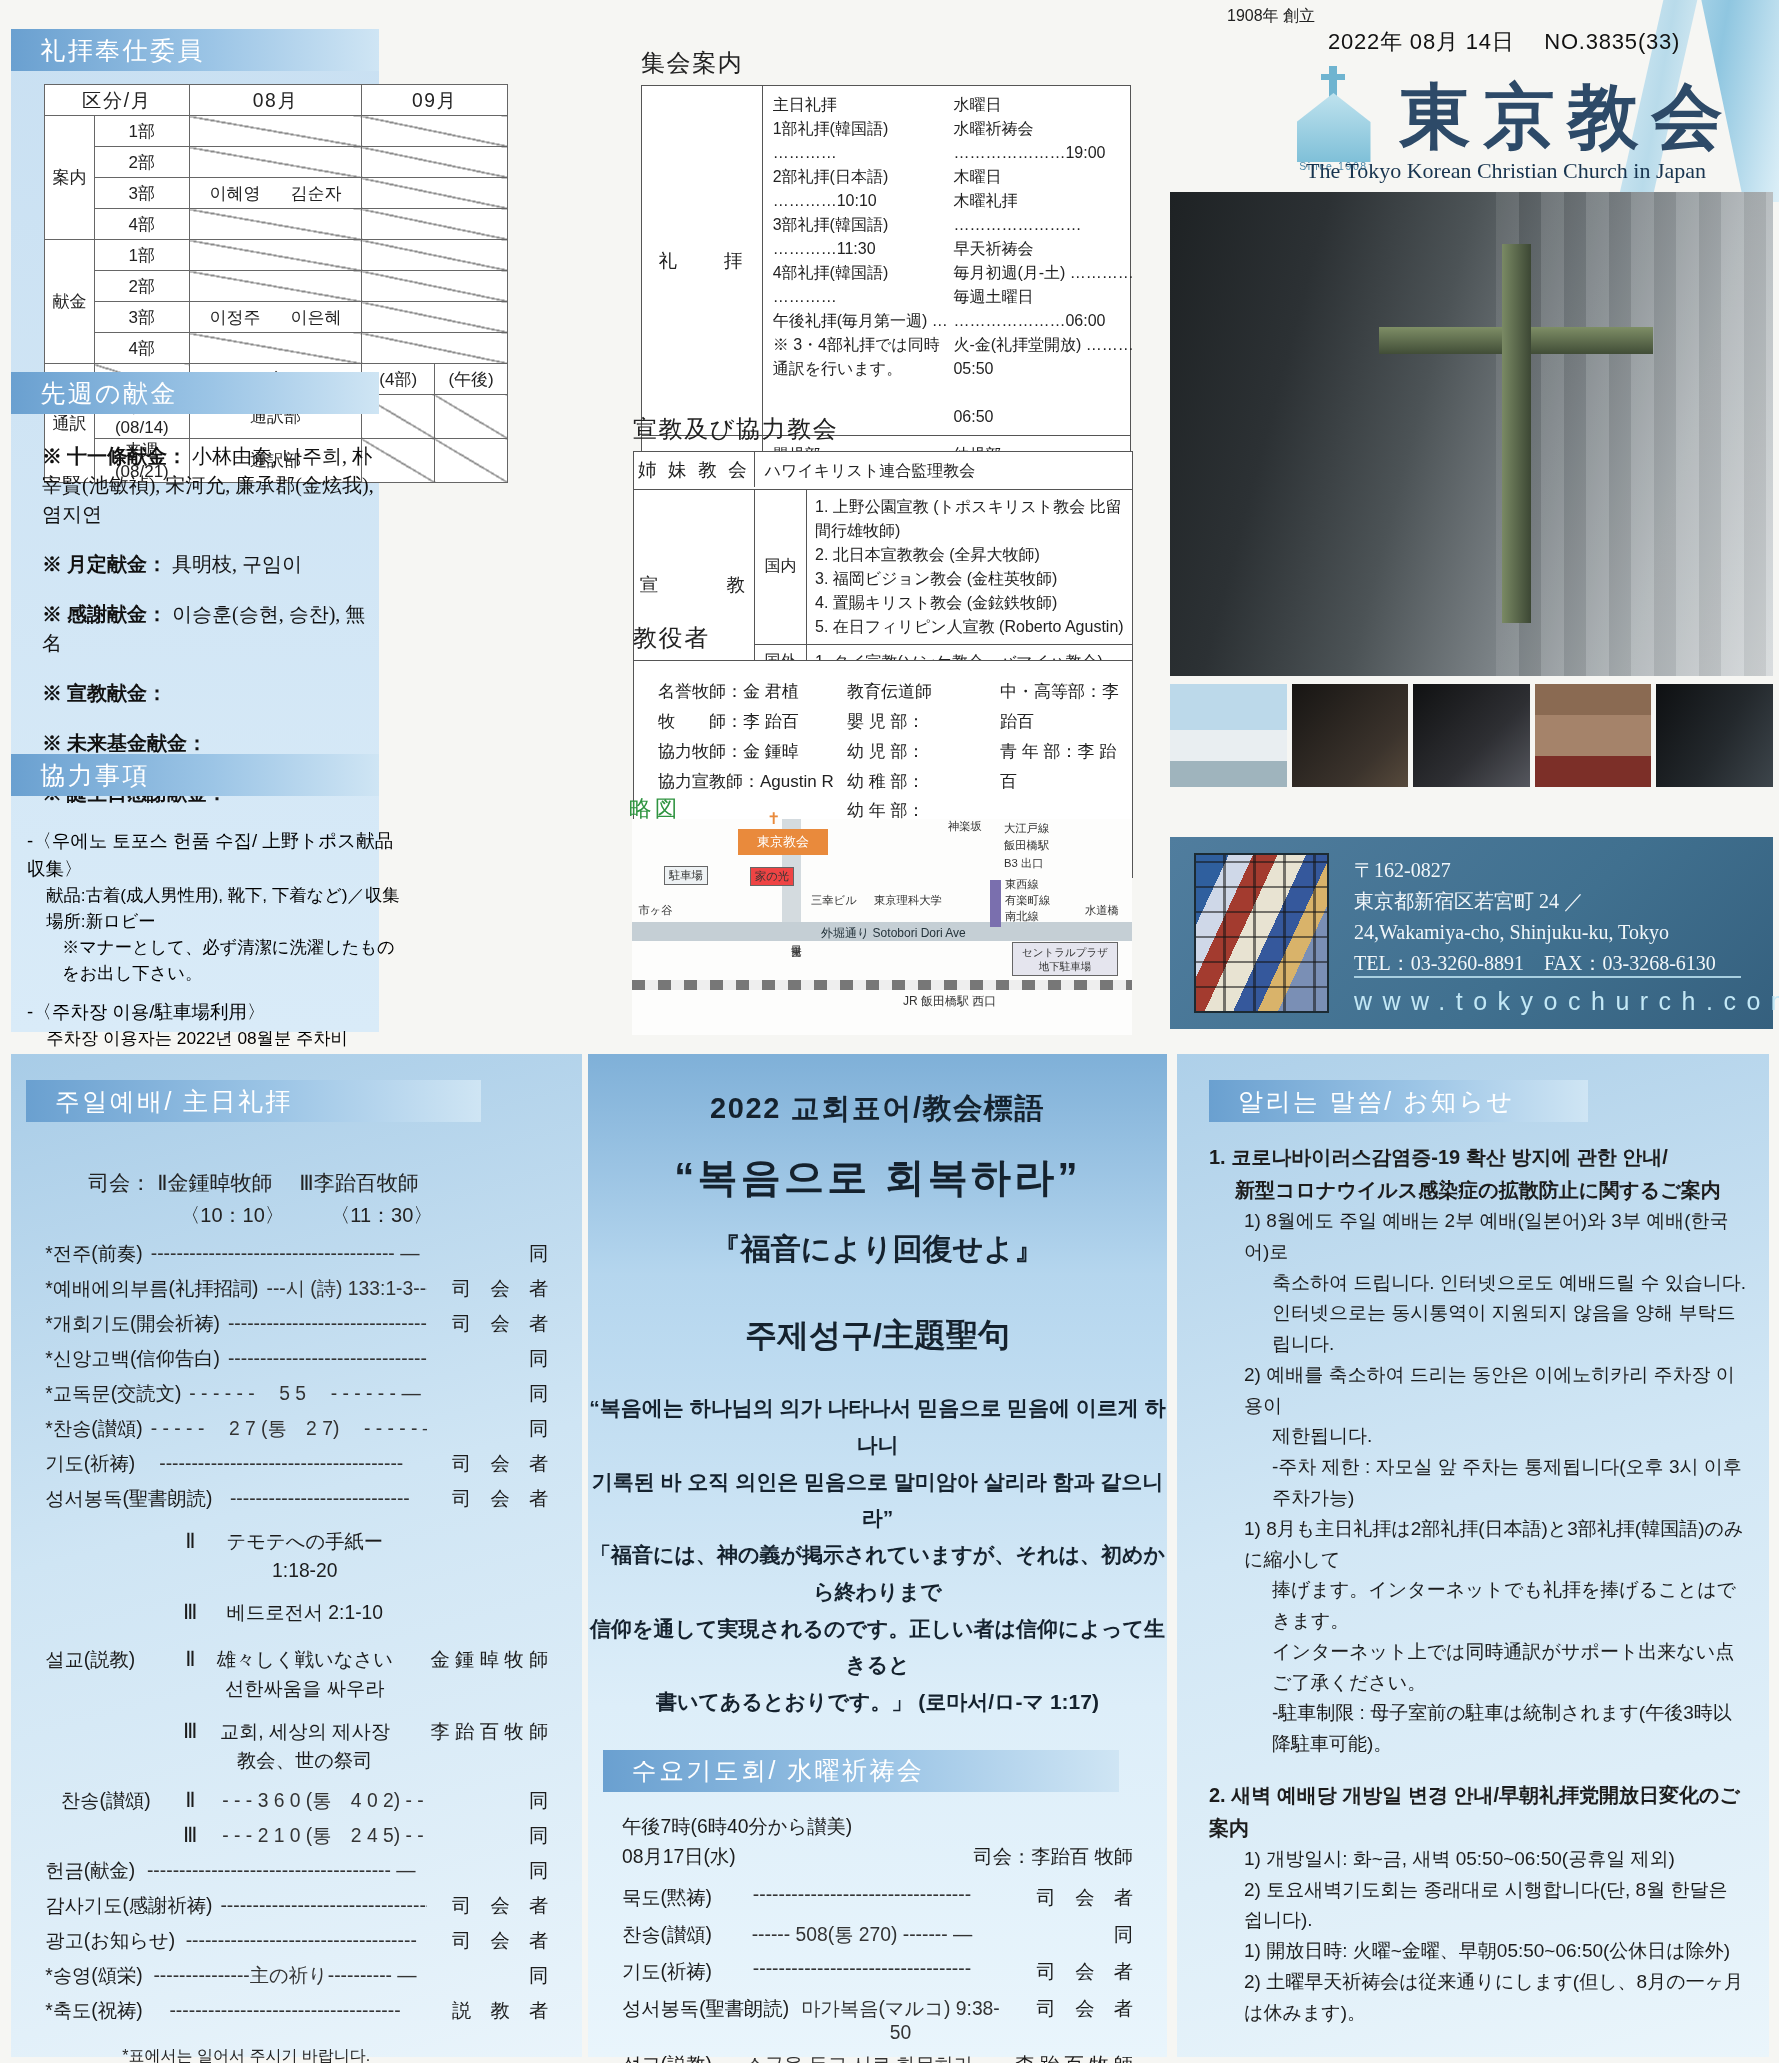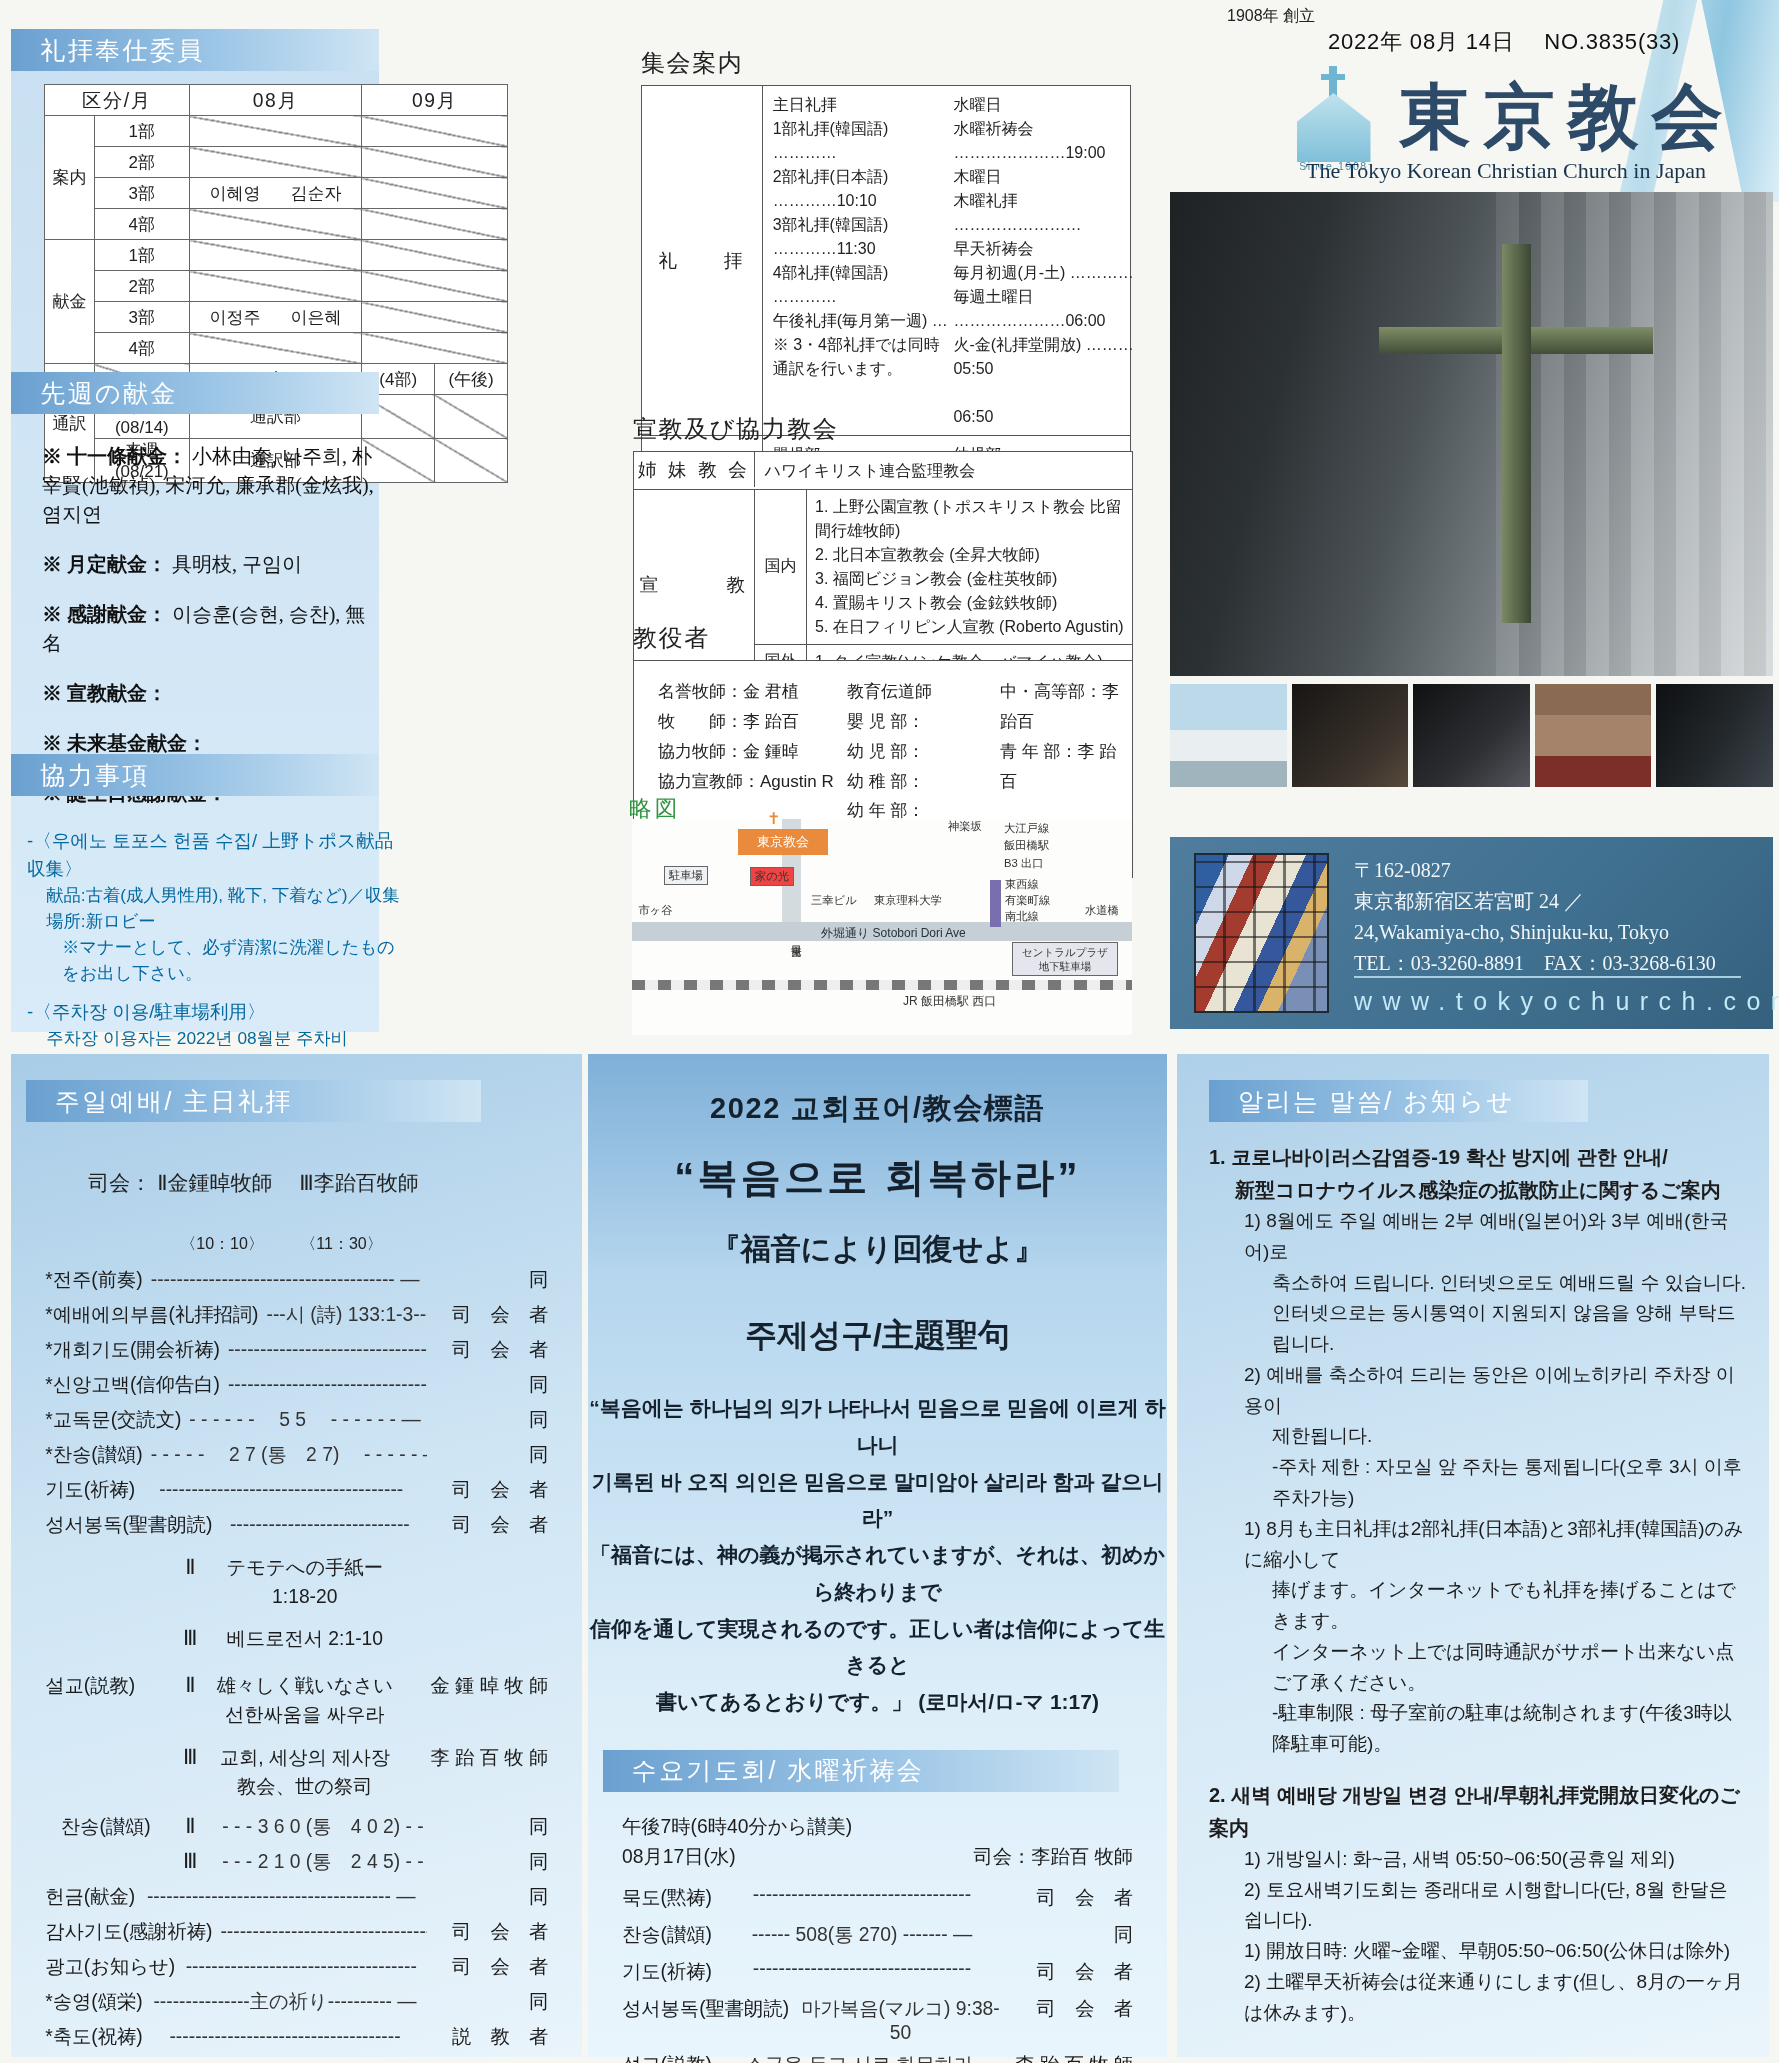--- a/index.html
+++ b/index.html
@@ -21,21 +21,21 @@
   table.committee td { border:1.2px solid #666; height:31px; text-align:center; vertical-align:middle; padding:0 3.2px; }
   table.committee td.hd { font-size:19.3px; letter-spacing:1.6px; }
   td.diag { background-image:linear-gradient(to right top, transparent calc(50% - 0.8px), #888 calc(50% - 0.8px), #888 calc(50% + 0.8px), transparent calc(50% + 0.8px)); }
   td.names { }
   td.names .nm { display:inline-block; width:49%; }
 
   
   .offer-item { font-family:"Liberation Serif", serif; font-size:20px; line-height:1.45; margin-bottom:21px; color:#111; }
   .offer-item b { font-weight:bold; }
 
-  .coop { font-size:17.3px; line-height:1.5; color:#0369a1; }
+  .coop { font-size:17.3px; line-height:1.5; color:#000000; }
 
   
   .sec-title { font-size:24px; color:#222; letter-spacing:1.6px; margin-bottom:6.4px; }
   .mt { border:1.6px solid #555; background:#fff; }
   .mt-row { display:flex; border-top:1.2px solid #555; }
   .mt-row:first-child { border-top:none; }
   .mt-label { flex:0 0 121px; display:flex; align-items:center; justify-content:center;
               border-right:1.2px solid #555; font-size:18.5px; letter-spacing:3.2px; text-align:center; }
   .mt-body { flex:1; padding:6.4px 9.7px; font-size:16px; line-height:1.5; }
   .two-col { display:flex; }
@@ -489,21 +489,21 @@
 
 <div class="abs panel-bl">
   <div class="band" style="width:455px;margin:26px 0 0 14.5px;">
     <span>주일예배/ 主日礼拝</span>
   </div>
   <div style="padding:47px 8px 0 77px;font-size:21px;">
     <span>司会：</span>
     <span>Ⅱ金鍾晫牧師</span>　
     <span>Ⅲ李跆百牧師</span>
   </div>
-  <div style="padding:4.8px 0 11.3px 169px;font-size:16px;margin-top:32px;">
+  <div style="padding:4.8px 0 11.3px 169px;font-size:20px;">
     <span>〈10：10〉</span>　　
     <span>〈11：30〉</span>
   </div>
   <div class="order">
     <div>
 
         <div class="o-row">
           <span class="lbl">*전주(前奏)</span>
           <span class="mid">--------------------------------------  ―</span>
           <span class="rgt">同</span>

